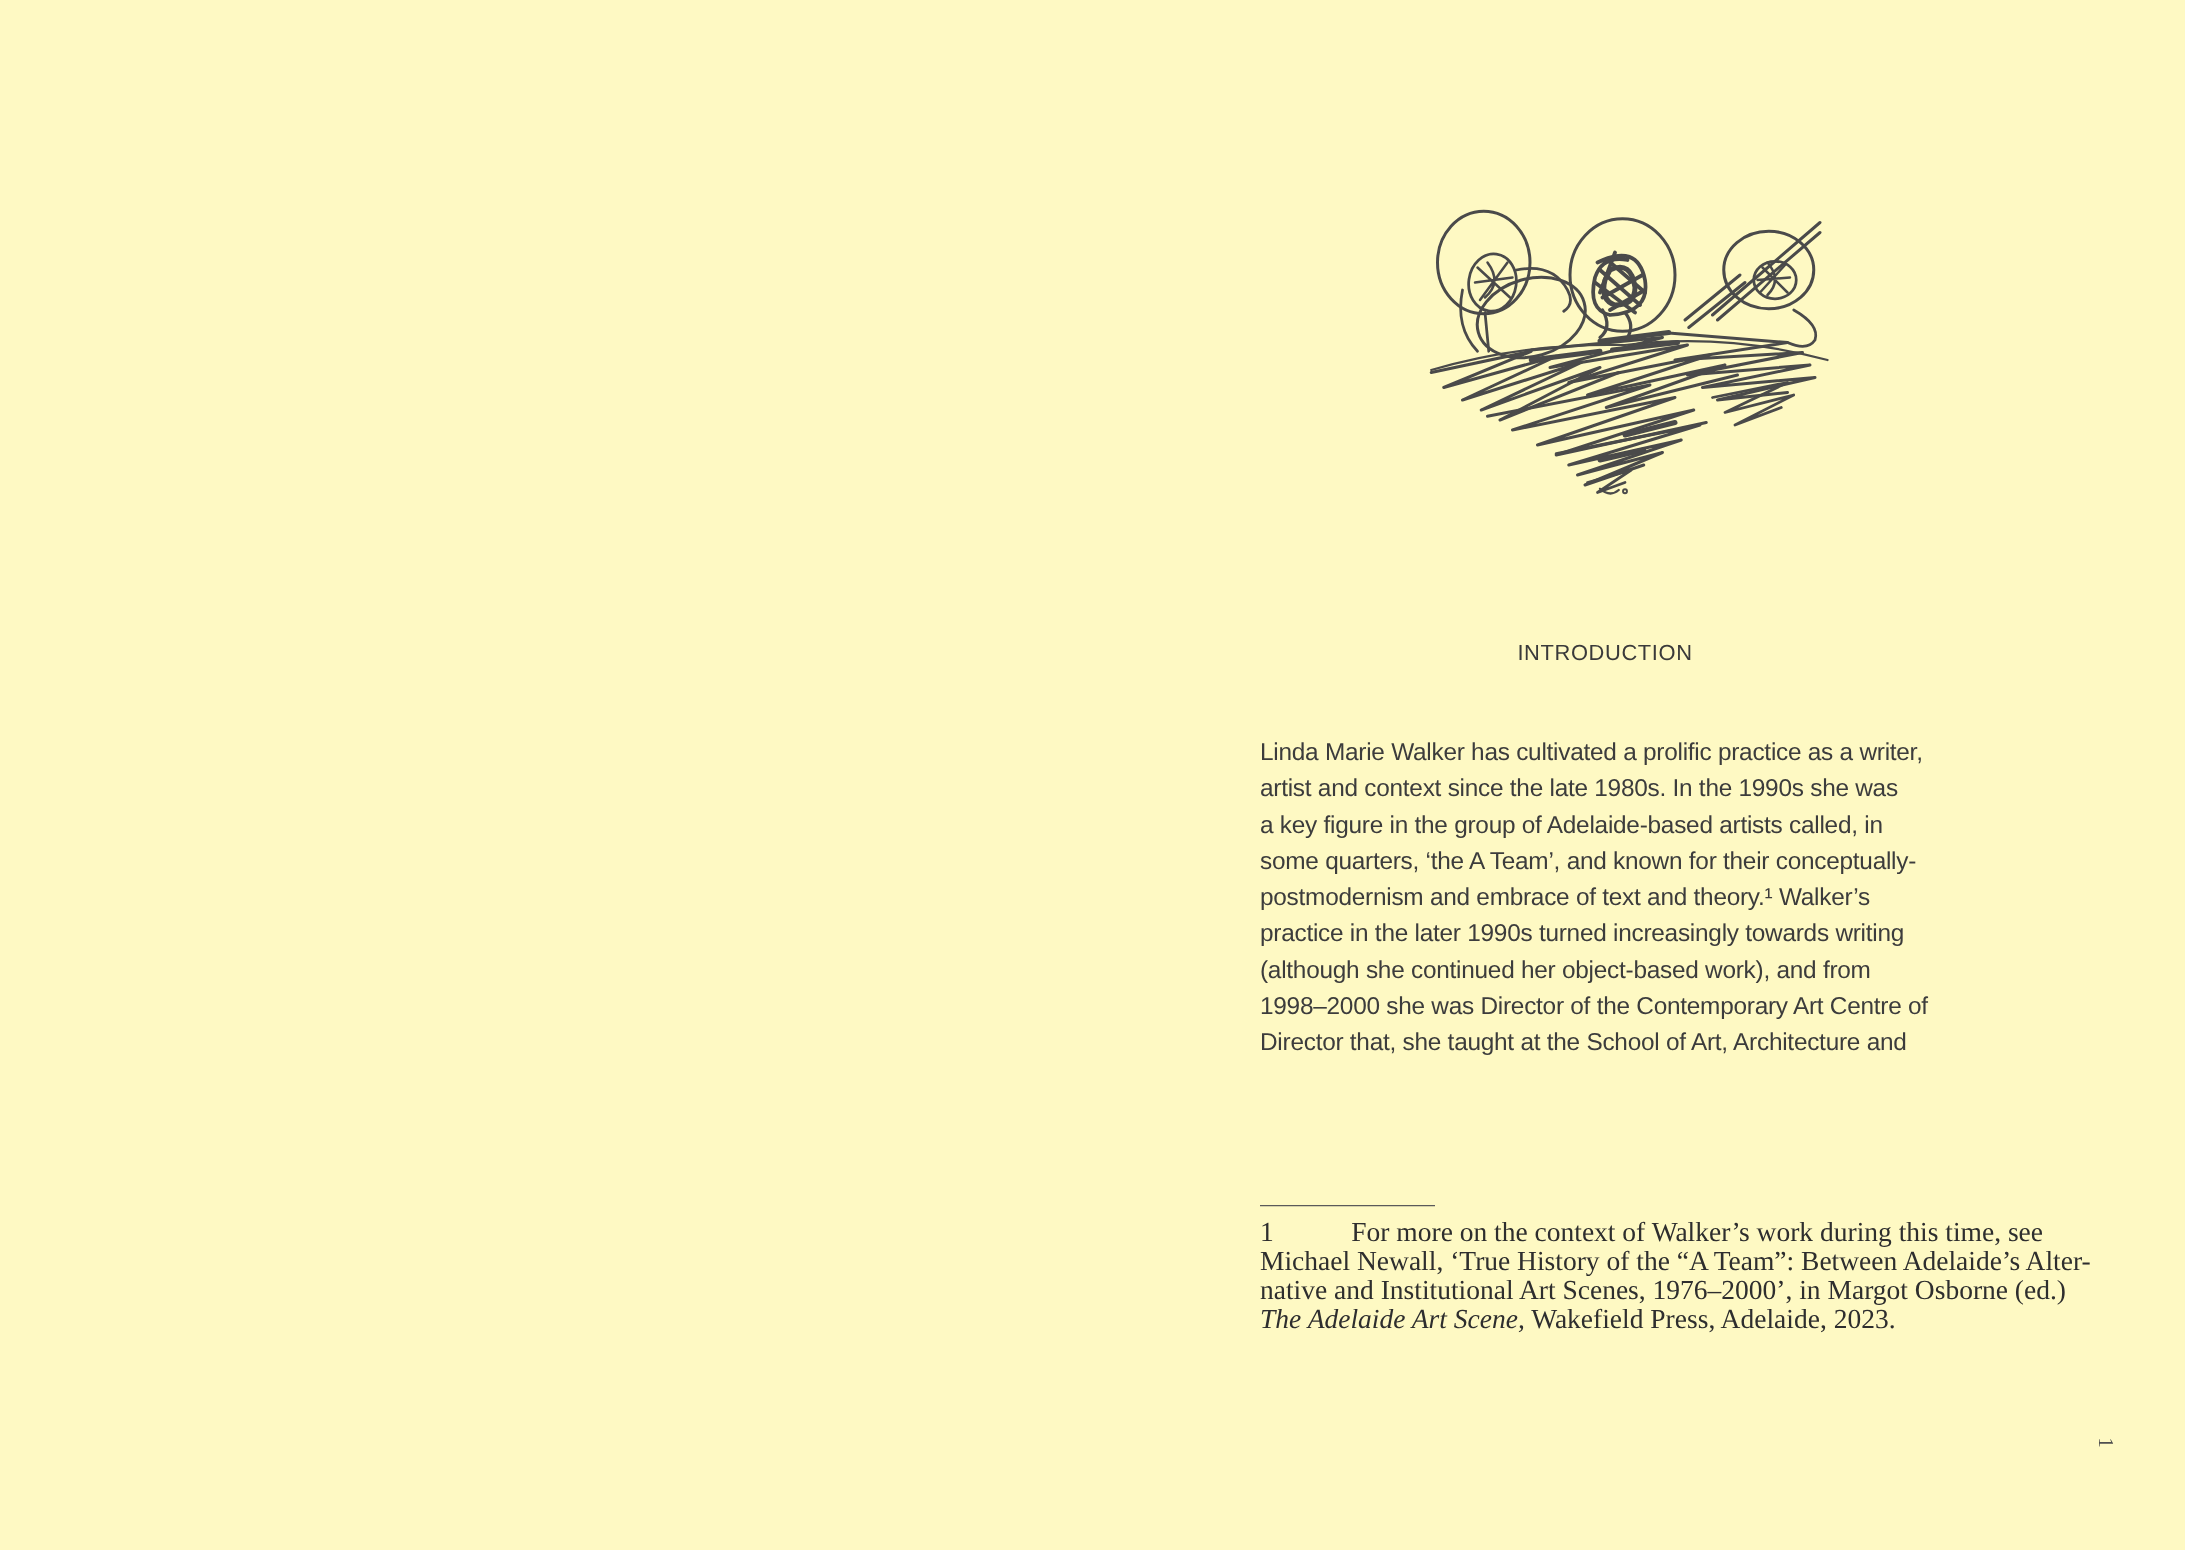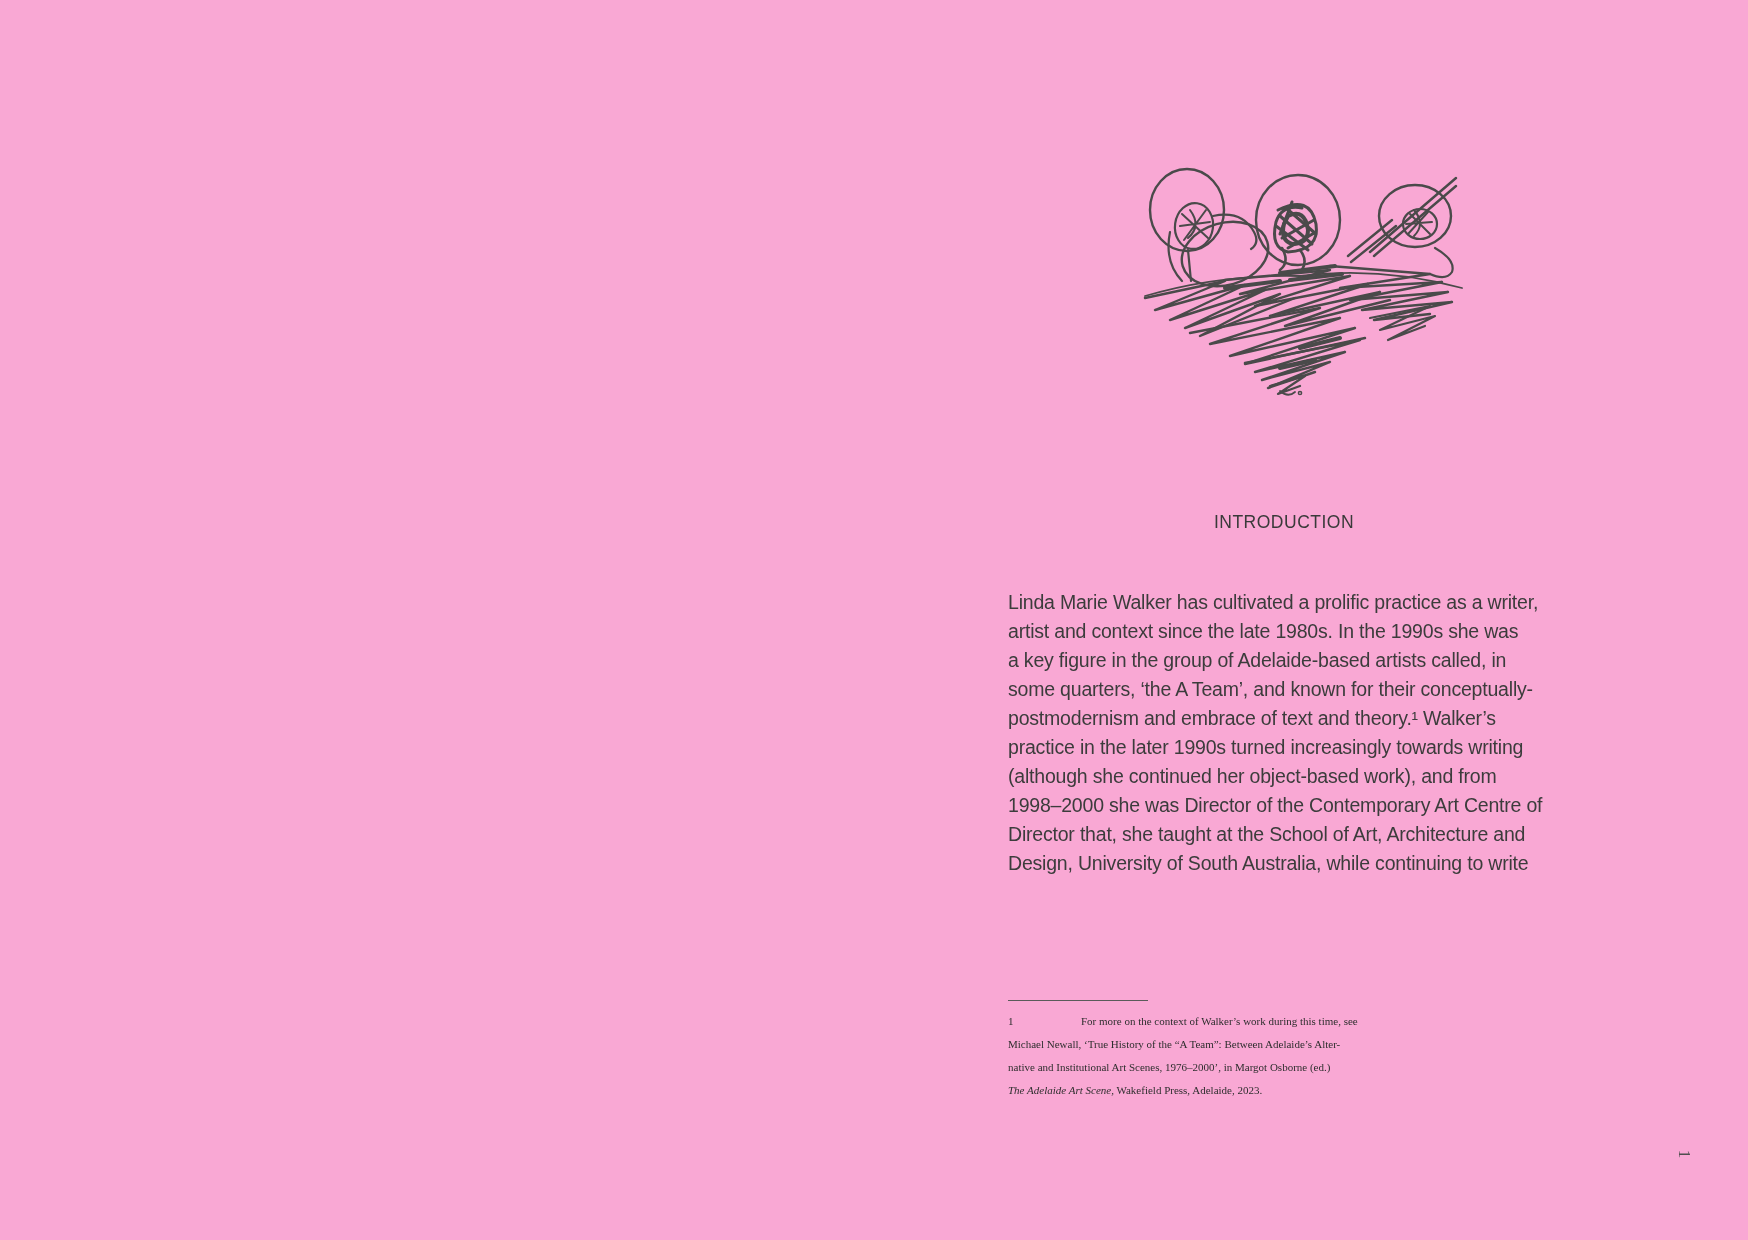--- a/index.html
+++ b/index.html
@@ -4,21 +4,21 @@
 <style>
   html, body {
     margin: 0;
     padding: 0;
     background: #ffffff;
   }
   .page {
     position: relative;
     width: 1748px;
     height: 1240px;
-    background: #f9a8d4;
+    background: #fef9c3;
     overflow: hidden;
     font-family: "Liberation Sans", sans-serif;
   }
   .sketch {
     position: absolute;
     left: 1130px;
     top: 148px;
     width: 340px;
     height: 248px;
   }
@@ -52,24 +52,24 @@
   }
   .body-text .line {
     white-space: nowrap;
   }
   .body-text i, .footnote i {
     font-style: italic;
   }
   .footnote {
     position: absolute;
     left: 1008px;
-    top: 1000px;
+    top: 964px;
     width: 600px;
     font-family: "Liberation Serif", serif;
-    font-size: 11px;
+    font-size: 22px;
     line-height: 23px;
     color: #2e2e2e;
   }
   .footnote-rule {
     width: 140px;
     height: 0;
     border-top: 1.5px solid #5a5a5a;
     margin-bottom: 9px;
   }
   .fn-line {
@@ -137,21 +137,20 @@
   <div class="body-text">
     <div class="line">Linda Marie Walker has cultivated a prolific practice as a writer,</div>
     <div class="line">artist and context since the late 1980s. In the 1990s she was</div>
     <div class="line">a key figure in the group of Adelaide-based artists called, in</div>
     <div class="line">some quarters, ‘the A Team’, and known for their conceptually-</div>
     <div class="line">postmodernism and embrace of text and theory.¹ Walker’s</div>
     <div class="line">practice in the later 1990s turned increasingly towards writing</div>
     <div class="line">(although she continued her object-based work), and from</div>
     <div class="line">1998–2000 she was Director of the Contemporary Art Centre of</div>
     <div class="line">Director that, she taught at the School of Art, Architecture and</div>
-    <div class="line">Design, University of South Australia, while continuing to write</div>
   </div>
 
   <div class="footnote">
     <div class="footnote-rule"></div>
     <div class="fn-line"><span class="fn-marker">1</span><span>For more on the context of Walker’s work during this time, see</span></div>
     <div class="fn-line">Michael Newall, ‘True History of the “A Team”: Between Adelaide’s Alter-</div>
     <div class="fn-line">native and Institutional Art Scenes, 1976–2000’, in Margot Osborne (ed.)</div>
     <div class="fn-line"><i>The Adelaide Art Scene,</i><span> Wakefield Press, Adelaide, 2023.</span></div>
   </div>
 

